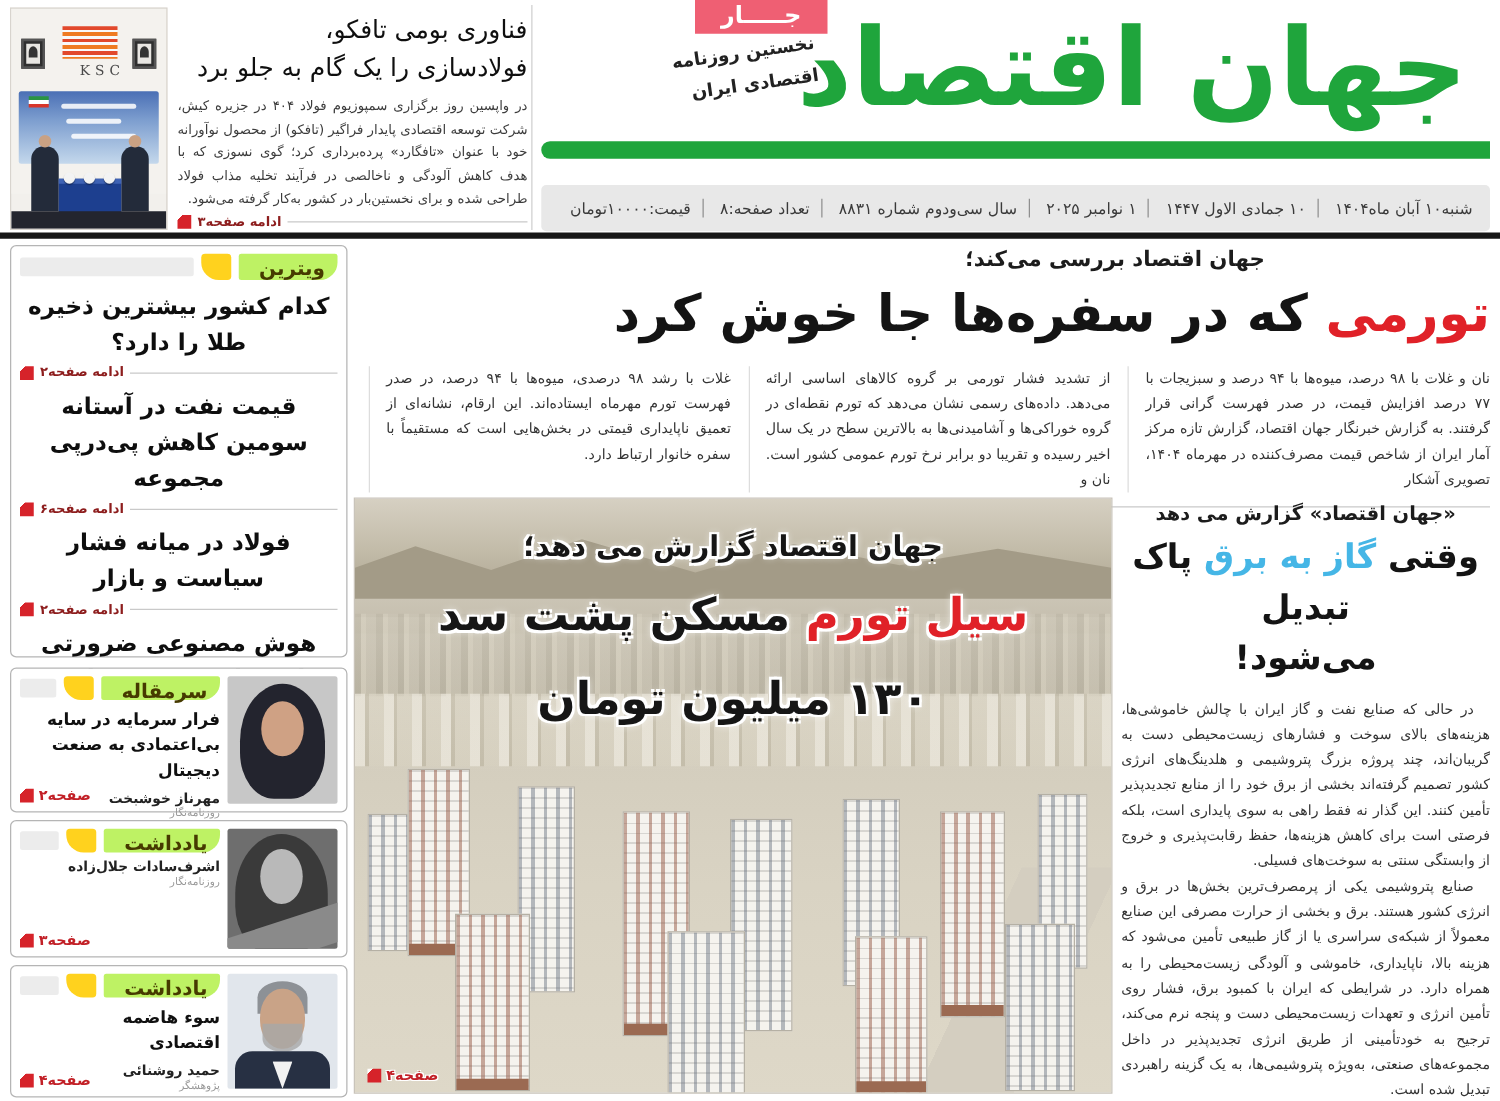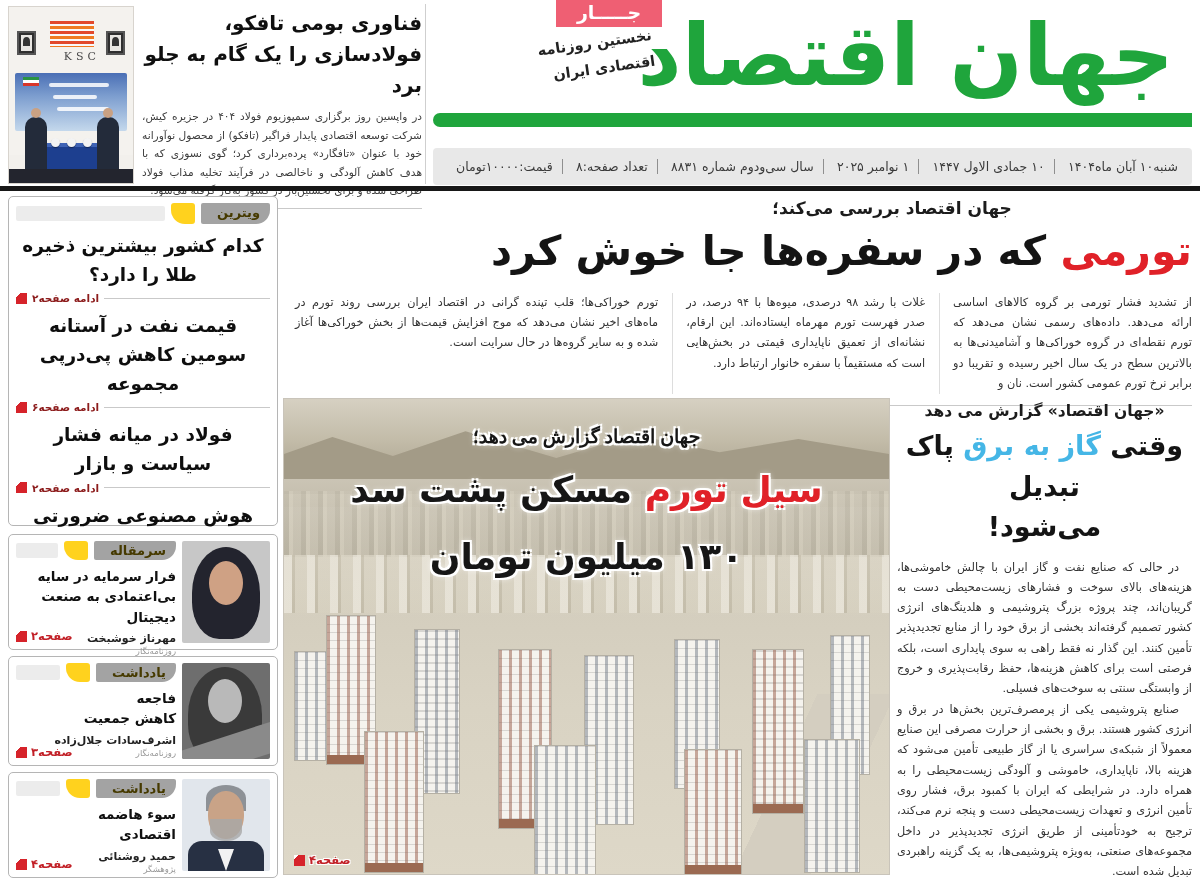--- a/index.html
+++ b/index.html
@@ -24,21 +24,21 @@
   .ksc-banner .bline { position:absolute; right:18px; height:4px; background:rgba(255,255,255,.85); border-radius:2px; }
   .mini-flag { position:absolute; left:8px; top:4px; width:16px; height:9px; background:linear-gradient(180deg,#2a9444 0 33%,#fff 33% 66%,#d8352a 66% 100%); }
   .fig { position:absolute; width:22px; height:52px; background:#232b3a; border-radius:10px 10px 0 0; bottom:14px; }
   .fig .head { position:absolute; top:-9px; left:6px; width:10px; height:10px; border-radius:50%; background:#c9a183; }
   .ksc-table { position:absolute; left:38px; bottom:10px; width:50px; height:30px; background:#1d3f8f; border-top:4px solid #3f63b5; }
   .orb { position:absolute; top:-9px; width:9px; height:9px; border-radius:50%; background:#f3f3f3; box-shadow:0 1px 1px rgba(0,0,0,.4); }
   .ksc-floor { position:absolute; left:0; right:0; bottom:0; height:14px; background:#23252e; }
 
   
   .tl-article { position:absolute; left:142px; top:8px; width:280px; height:176px; }
-  .tl-title { font-size:20px; font-weight:700; color:#0f0f0f; text-align:right; line-height:1.55; }
+  .tl-title { font-size:20px; font-weight:400; color:#0f0f0f; text-align:right; line-height:1.55; }
   .tl-body { margin-top:6px; font-size:10.6px; color:#3c3c3c; text-align:justify; line-height:1.75; }
 
   
   .cont-row { display:flex; align-items:center; gap:5px; margin-top:3px; }
   .cont-line { flex:1; border-top:1px solid #c9c9c9; height:0; }
   .flag-icon { width:11px; height:11px; flex:0 0 auto; background:linear-gradient(135deg,#ffffff 0 3px,#d6232a 3px); }
   .cont-text { font-size:10.5px; font-weight:bold; color:#8d1d1d; white-space:nowrap; }
   .page-text { font-size:11.5px; font-weight:bold; color:#c22027; white-space:nowrap; }
 
   
@@ -47,21 +47,21 @@
   .tagline { position:absolute; left:78px; top:32px; width:148px; transform:rotate(-8deg); text-align:right; font-size:14.5px; font-weight:bold; color:#222; line-height:1.8; }
   .logo-text { position:absolute; right:18px; top:0; width:560px; text-align:right; font-size:86px; font-weight:800; color:#1fa53c; line-height:1.3; letter-spacing:-3px; }
   .logo-bar { position:absolute; left:5px; right:0; top:113px; height:14px; background:#1fa53c; border-radius:8px 0 0 8px; }
   .date-strip { position:absolute; left:5px; right:0; top:148px; height:37px; background:#e8e8e8; border-radius:4px; display:flex; align-items:center; justify-content:space-between; padding:0 14px; font-size:12.5px; color:#3a3a3a; }
   .ds-item { padding:0 9px; white-space:nowrap; border-right:1.5px solid #8f8f8f; }
   .ds-item:first-child { border-right:none; padding-right:0; }
 
   
   .side-box { position:absolute; left:8px; width:270px; background:#fff; border:1px solid #b5b5b5; border-radius:5px; padding:6px 7px; }
   .sec-header { display:flex; align-items:stretch; height:21px; gap:6px; }
-  .hdr-label { background:#a3a3a3; color:#463a00; font-size:13px; font-weight:bold; padding:2px 10px 0 16px; border-radius:2px 2px 14px 2px; }
+  .hdr-label { background:#bef264; color:#463a00; font-size:16px; font-weight:bold; padding:2px 10px 0 16px; border-radius:2px 2px 14px 2px; }
   .hdr-blob { width:24px; background:#ffd21e; border-radius:3px 3px 3px 14px; }
   .hdr-rest { flex:1; background:#ececec; border-radius:2px; align-self:center; height:15px; }
   .vit-title { font-size:18.5px; font-weight:800; color:#0e0e0e; text-align:center; line-height:1.55; margin:8px 2px 3px; }
   .profile-box { display:flex; gap:6px; height:100%; }
   .profile-photo { width:88px; flex:0 0 auto; position:relative; overflow:hidden; border-radius:2px; }
   .profile-main { flex:1; position:relative; padding-bottom:16px; }
   .profile-title { font-size:13.5px; font-weight:800; color:#101010; line-height:1.5; margin-top:6px; text-align:right; }
   .profile-author { font-size:11px; font-weight:bold; color:#222; margin-top:5px; }
   .profile-role { font-size:8.5px; color:#999; margin-top:1px; }
   .profile-page { position:absolute; left:0; bottom:0; display:flex; align-items:center; gap:4px; }
@@ -105,21 +105,21 @@
   .haze { position:absolute; left:0; top:80px; width:100%; height:140px; background:linear-gradient(180deg,rgba(235,230,218,.55),rgba(235,230,218,0)); }
   .bld { position:absolute; background:#f5f3ee; border:1px solid #b5b0a4;
     background-image:repeating-linear-gradient(90deg,rgba(100,110,125,.45) 0 3px,transparent 3px 10px),
                      repeating-linear-gradient(180deg,rgba(0,0,0,.12) 0 1.5px,transparent 1.5px 8px); }
   .bld.r { background-image:repeating-linear-gradient(90deg,rgba(150,90,70,.5) 0 3px,transparent 3px 10px),
                             repeating-linear-gradient(180deg,rgba(0,0,0,.12) 0 1.5px,transparent 1.5px 8px);
            box-shadow:inset 0 -9px 0 #9b6a52; }
   .road { position:absolute; right:-40px; bottom:-20px; width:260px; height:200px; background:linear-gradient(115deg,transparent 42%,#d4cec0 42% 64%,transparent 64%); }
   .photo-overlay { position:absolute; left:0; right:0; top:26px; text-align:center;
     text-shadow:-2px -2px 0 #fff,2px -2px 0 #fff,-2px 2px 0 #fff,2px 2px 0 #fff,0 0 7px #fff; }
-  .po-kicker { font-size:19px; font-weight:800; color:#161616;font-family:Liberation Serif, serif; }
+  .po-kicker { font-size:23px; font-weight:800; color:#161616; }
   .po-line { font-size:36px; font-weight:800; color:#161616; margin-top:18px; line-height:1.35; }
   .photo-page { position:absolute; left:10px; bottom:7px; display:flex; align-items:center; gap:4px;
     text-shadow:-1px -1px 0 #fff,1px -1px 0 #fff,-1px 1px 0 #fff,1px 1px 0 #fff; }
 
   
   .rcol { position:absolute; left:897px; top:402px; width:295px; }
   .r-kicker { text-align:center; font-size:15.5px; font-weight:600; color:#1c1c1c; }
   .r-headline { text-align:center; font-size:27px; font-weight:800; color:#141414; line-height:1.5; margin-top:6px; }
   .r-body { margin-top:10px; font-size:11.3px; color:#333; text-align:justify; line-height:1.8; }
   .r-body p { text-indent:13px; }
@@ -259,24 +259,20 @@
         <span class="scarf"></span>
           <span class="face"></span>
           <span class="diag"></span>
       </div>
       <div class="profile-main">
         <div class="sec-header" style="height:19px;">
           <span class="hdr-label">یادداشت</span>
           <span class="hdr-blob"></span>
           <span class="hdr-rest"></span>
         </div>
-        <div class="profile-title">
-          <span>فاجعه</span><br>
-          <span>کاهش جمعیت</span>
-        </div>
         <div class="profile-author">اشرف‌سادات جلال‌زاده</div>
         <div class="profile-role">روزنامه‌نگار</div>
         <div class="profile-page">
           <span class="page-text">صفحه۳</span>
           <span class="flag-icon"></span>
         </div>
       </div>
     </div>
   </div>
 
@@ -310,23 +306,23 @@
   </div>
 
   <div class="lead">
     <div class="lead-head">
       <div class="lead-kicker">جهان اقتصاد بررسی می‌کند؛</div>
       <div class="lead-headline">
         <span class="accent-red">تورمی</span><span> که در سفره‌ها جا خوش کرد</span>
       </div>
     </div>
     <div class="lead-cols">
+      <div class="col">نان و غلات با ۹۸ درصد، میوه‌ها با ۹۴ درصد و سبزیجات با ۷۷ درصد افزایش قیمت، در صدر فهرست گرانی قرار گرفتند. به گزارش خبرنگار جهان اقتصاد، گزارش تازه مرکز آمار ایران از شاخص قیمت مصرف‌کننده در مهرماه ۱۴۰۴، تصویری آشکار</div>
       <div class="col">از تشدید فشار تورمی بر گروه کالاهای اساسی ارائه می‌دهد. داده‌های رسمی نشان می‌دهد که تورم نقطه‌ای در گروه خوراکی‌ها و آشامیدنی‌ها به بالاترین سطح در یک سال اخیر رسیده و تقریبا دو برابر نرخ تورم عمومی کشور است. نان و</div>
       <div class="col">غلات با رشد ۹۸ درصدی، میوه‌ها با ۹۴ درصد، در صدر فهرست تورم مهرماه ایستاده‌اند. این ارقام، نشانه‌ای از تعمیق ناپایداری قیمتی در بخش‌هایی است که مستقیماً با سفره خانوار ارتباط دارد.</div>
-      <div class="col last">تورم خوراکی‌ها؛ قلب تپنده گرانی در اقتصاد ایران بررسی روند تورم در ماه‌های اخیر نشان می‌دهد که موج افزایش قیمت‌ها از بخش خوراکی‌ها آغاز شده و به سایر گروه‌ها در حال سرایت است.</div>
     </div>
     <div class="cont-row" style="margin-top:6px;">
       <span class="cont-line"></span>
       <span class="cont-text">ادامه صفحه۲</span>
       <span class="flag-icon"></span>
     </div>
   </div>
 
   <div class="photo-main">
     <div class="ridge2"></div>

